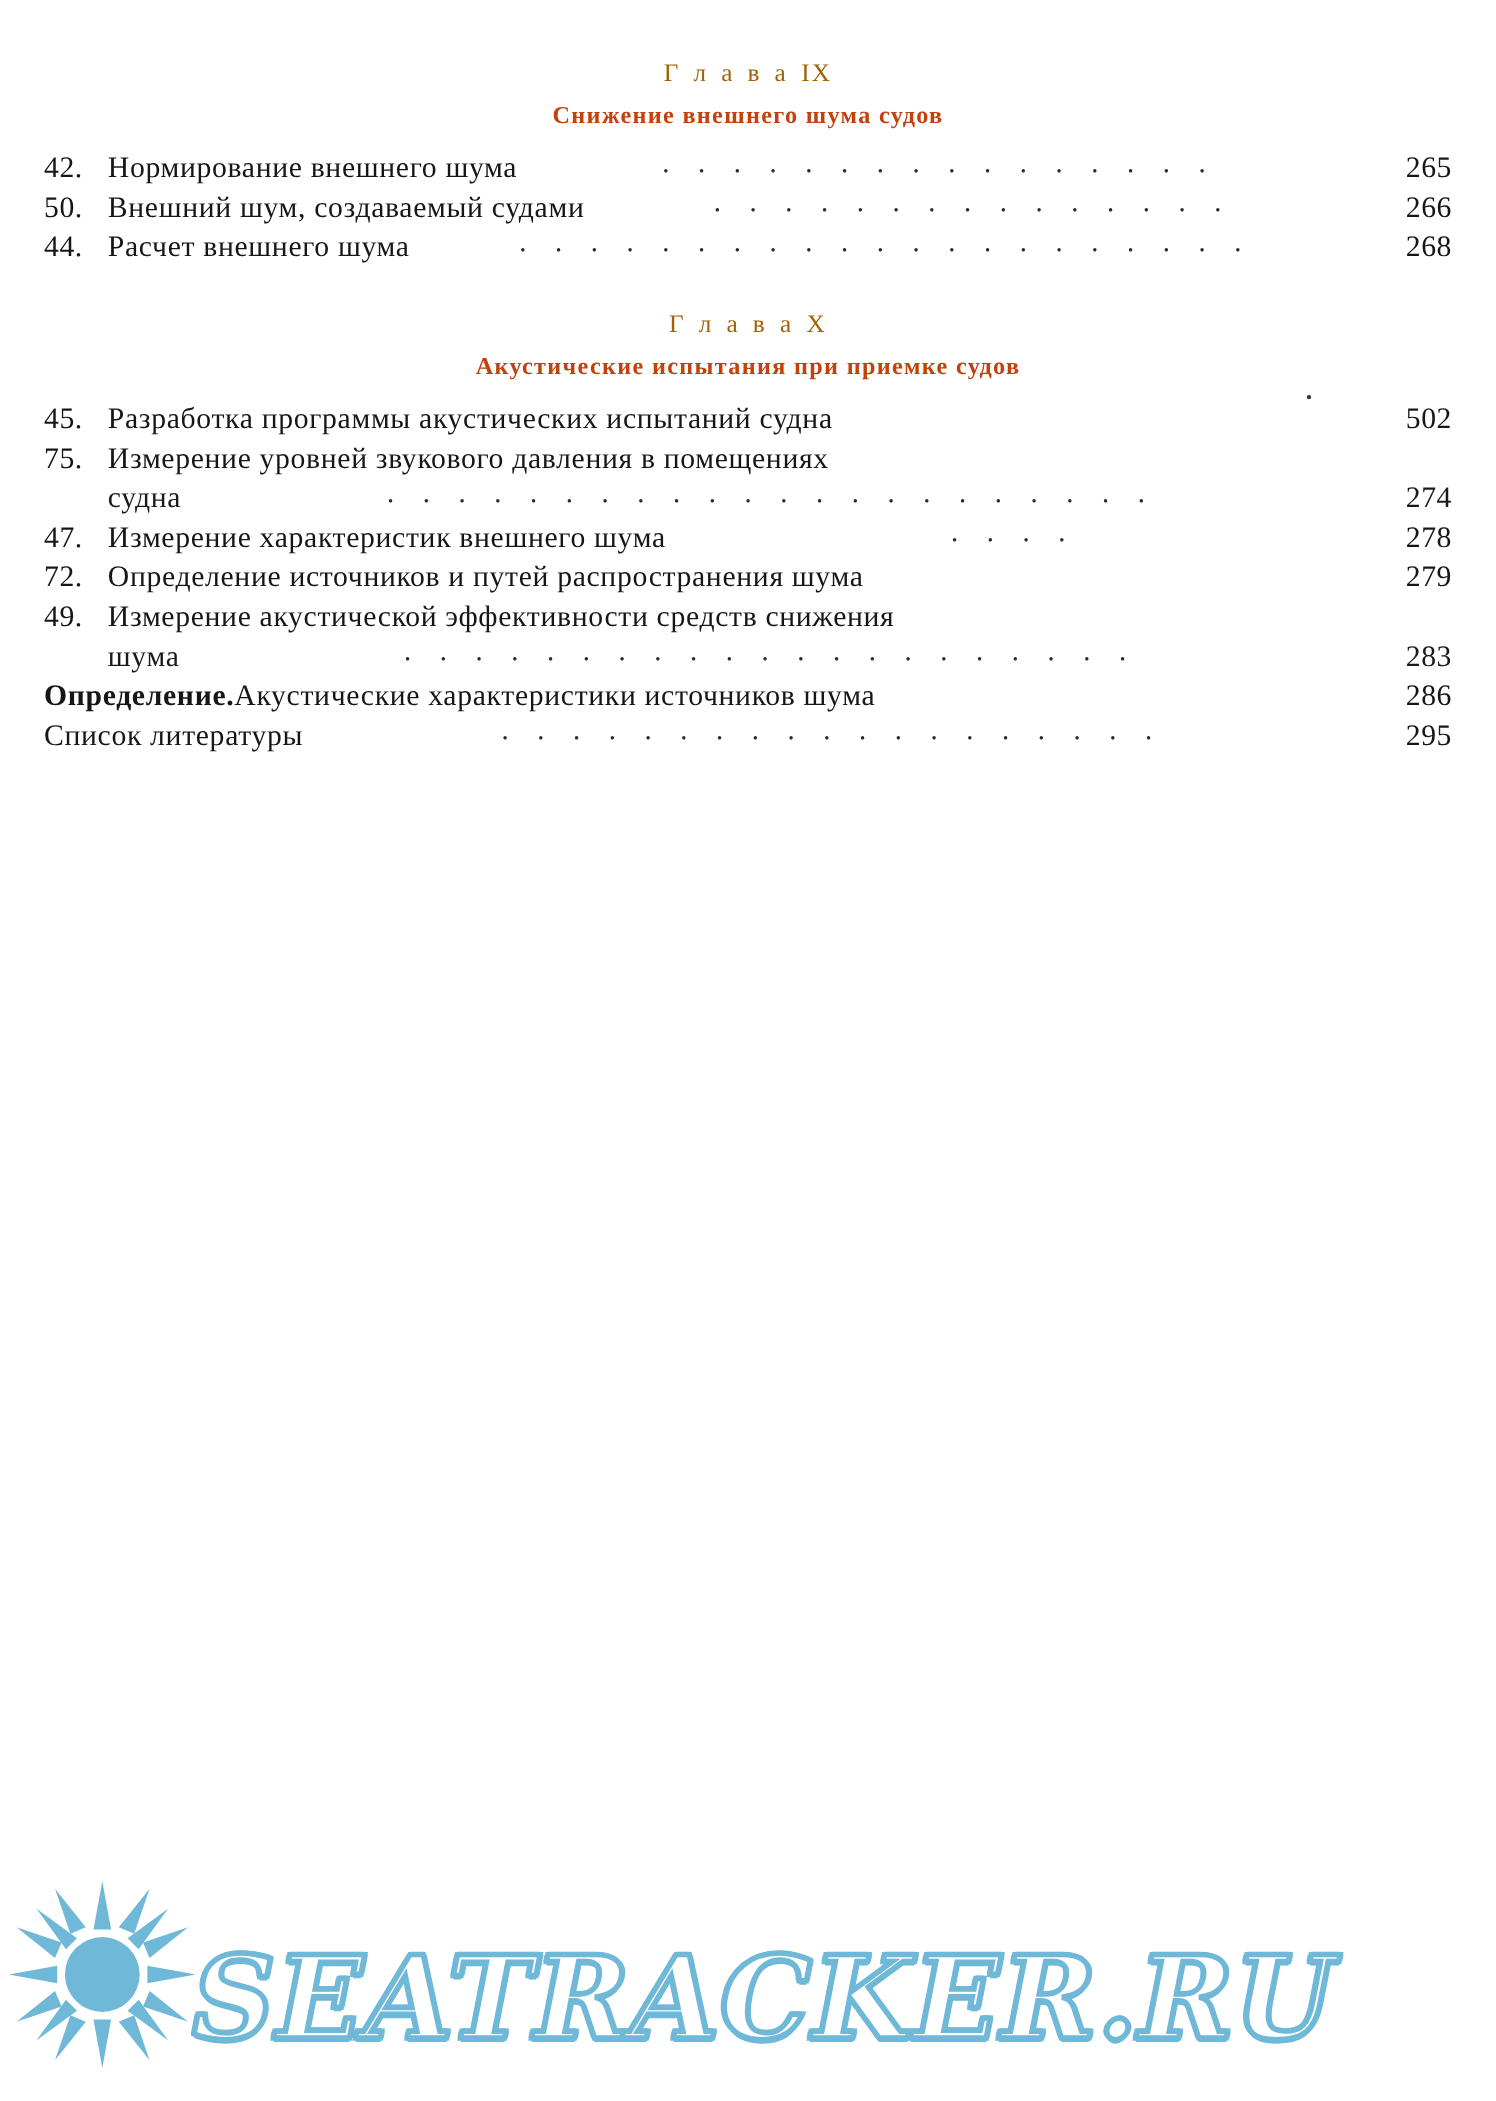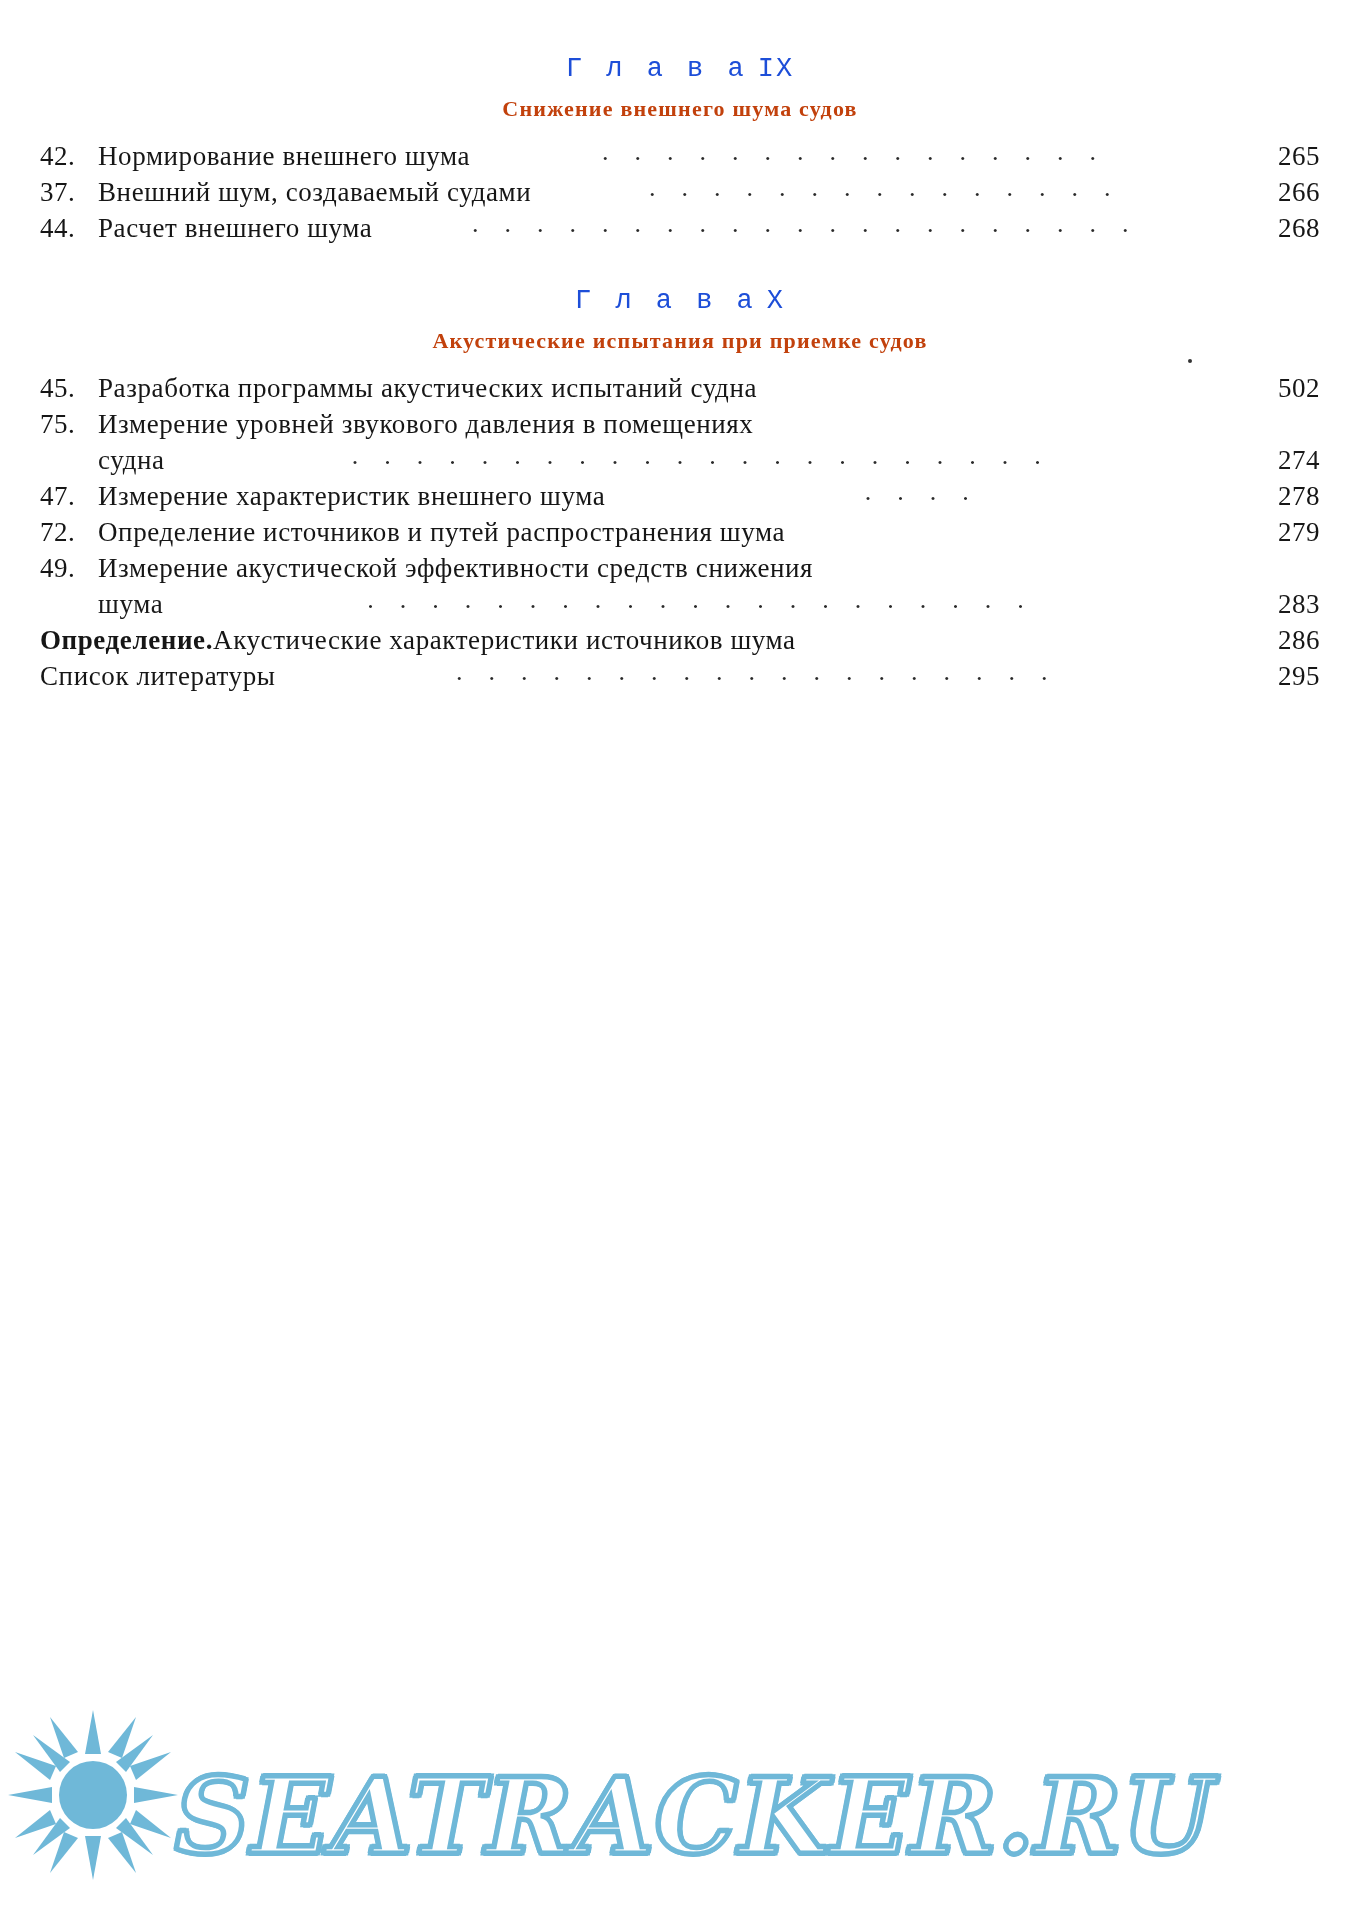--- a/index.html
+++ b/index.html
@@ -24,26 +24,25 @@
   }
   .content {
     position: absolute;
     left: 40px;
     top: 44px;
     width: 1280px;
   }
 
   .chapter-head {
     text-align: center;
-    font-size: 27px;
+    font-size: 23px;
     letter-spacing: 4px;
     margin: 0 0 4px 0;
     padding-top: 10px;
-    color: #1d4ed8;
-    font-family: Liberation Mono, monospace;
+    color: #a16207;
   }
   .chapter-head .num {
     letter-spacing: 2px;
     margin-left: 10px;
   }
   .chapter-title {
     text-align: center;
     font-size: 22px;
     font-weight: bold;
     letter-spacing: 1.2px;
@@ -167,21 +166,21 @@
       <div class="chapter-title">Снижение внешнего шума судов</div>
 
       <ul class="toc">
         <li class="toc-row">
           <span class="toc-num">42.</span>
           <span class="toc-label">Нормирование    внешнего  шума</span>
           <span class="toc-dots">................</span>
           <span class="toc-page">265</span>
         </li>
         <li class="toc-row">
-          <span class="toc-num">37.</span>
+          <span class="toc-num">50.</span>
           <span class="toc-label">Внешний  шум, создаваемый  судами</span>
           <span class="toc-dots">...............</span>
           <span class="toc-page">266</span>
         </li>
         <li class="toc-row">
           <span class="toc-num">44.</span>
           <span class="toc-label">Расчет  внешнего  шума</span>
           <span class="toc-dots">.....................</span>
           <span class="toc-page">268</span>
         </li>

